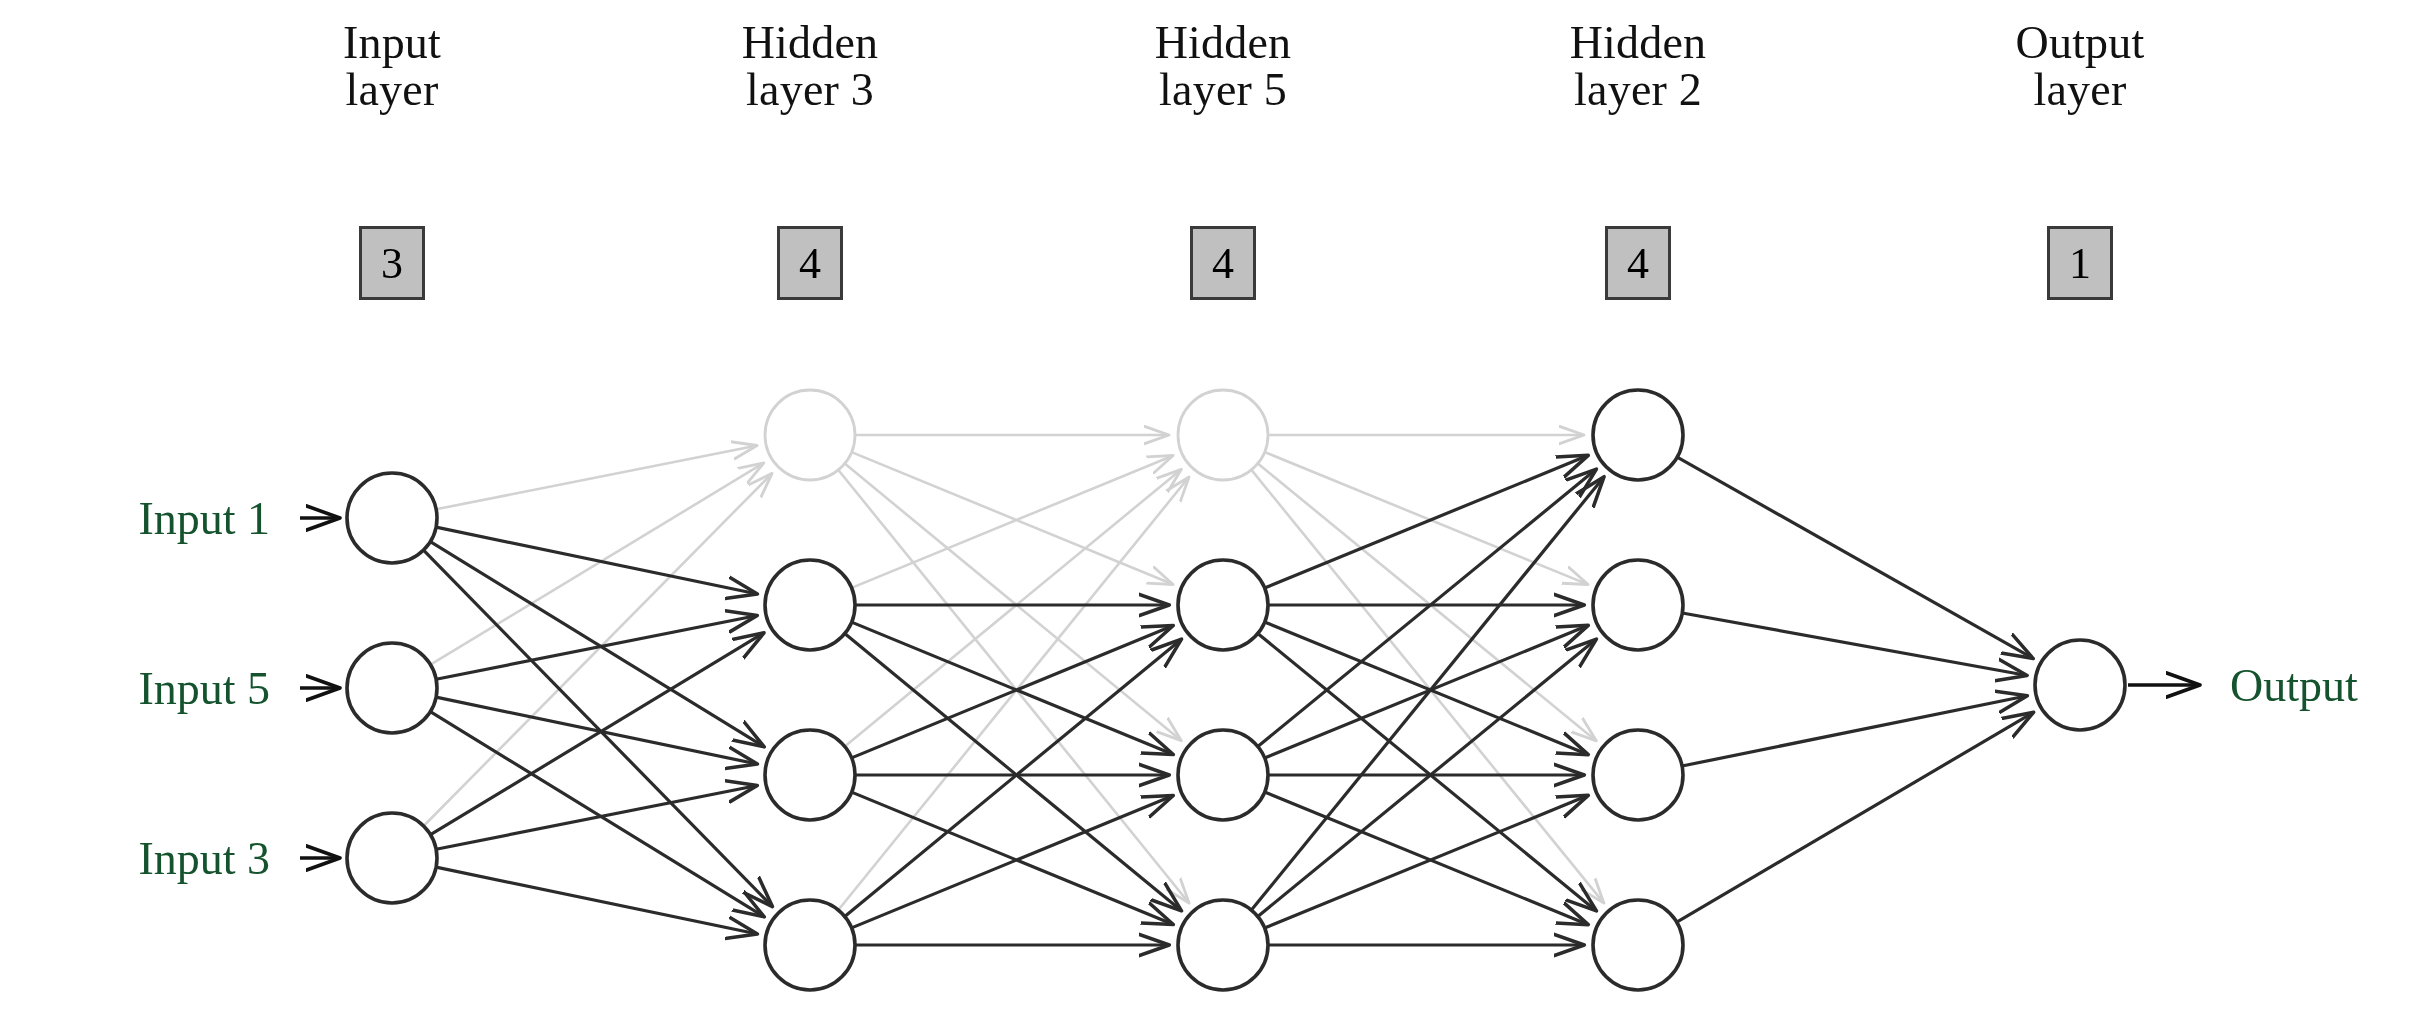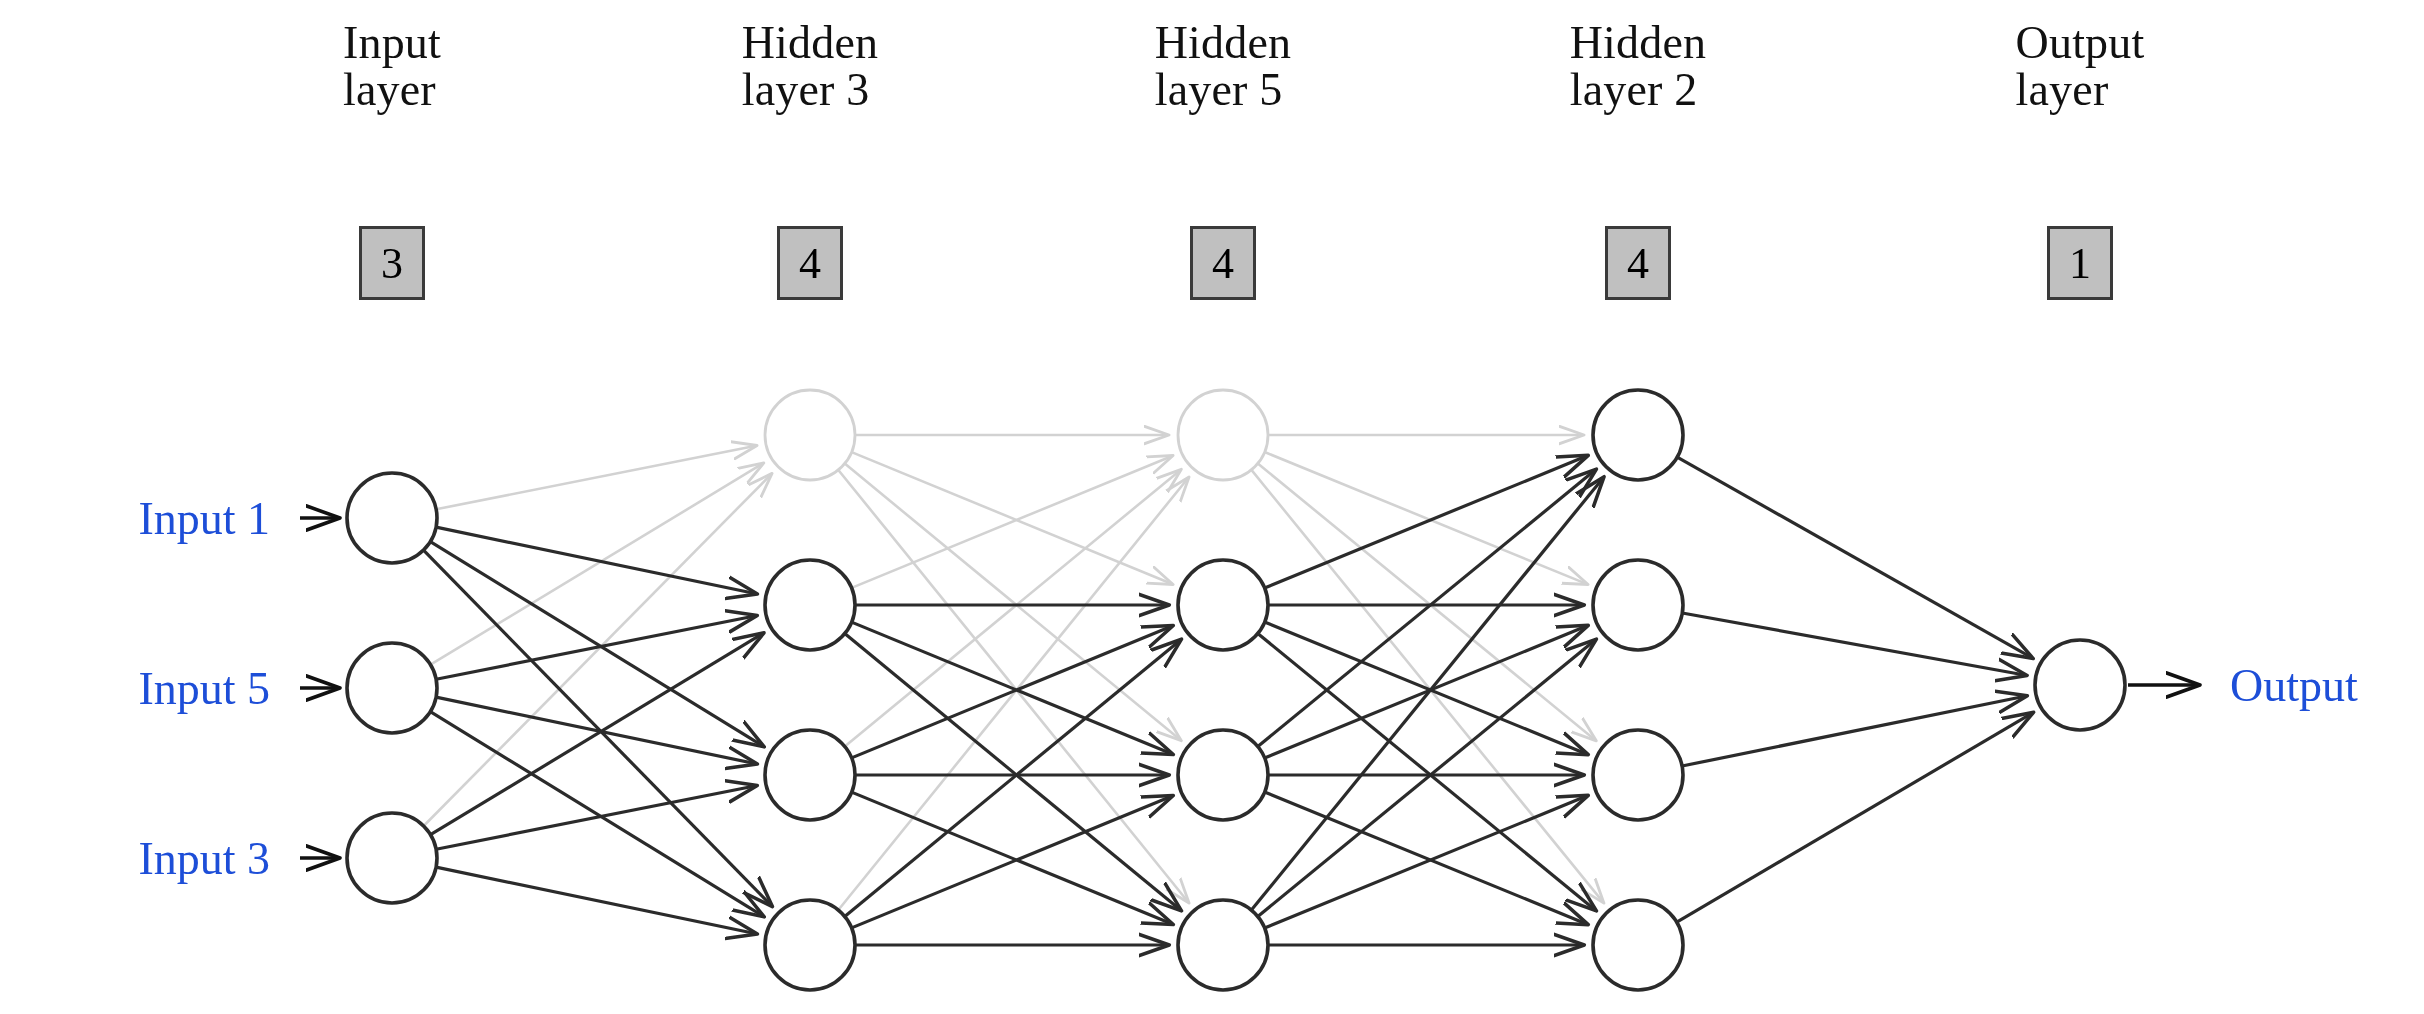--- a/index.html
+++ b/index.html
@@ -22,21 +22,21 @@
   #net-svg {
     position: absolute;
     left: 0;
     top: 0;
     width: 2424px;
     height: 1014px;
     display: block;
   }
   .layer-header {
     position: absolute;
-    text-align: left;
+    text-align: center;
     font-size: 46px;
     line-height: 1.02;
     letter-spacing: 0.2px;
     color: #111111;
     white-space: pre-line;
     transform: translateX(-50%);
   }
   .count-badge {
     position: absolute;
     display: flex;
@@ -47,21 +47,21 @@
     background: #c0c0c0;
     border: 3px solid #3a3a3a;
     box-sizing: border-box;
     font-size: 44px;
     color: #000000;
     transform: translateX(-50%);
   }
   .io-label {
     position: absolute;
     font-size: 46px;
-    color: #1d4ed8;
+    color: #14532d;
     white-space: nowrap;
     transform: translateY(-50%);
   }
   .io-label.left { text-align: right; }
   .io-label.right { text-align: left; }
 </style>
 </head>
 <body>
 
 <div id="stage">

